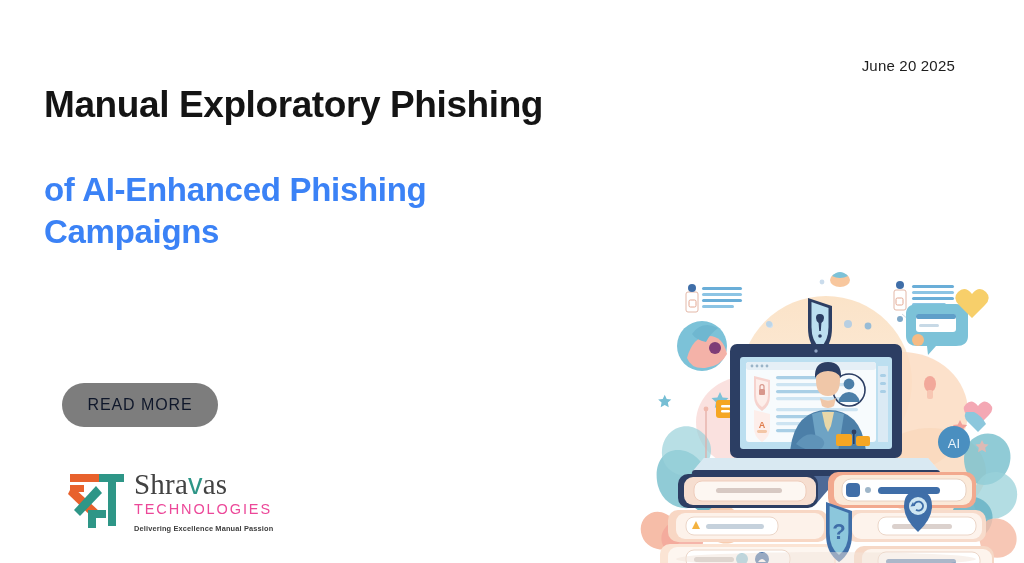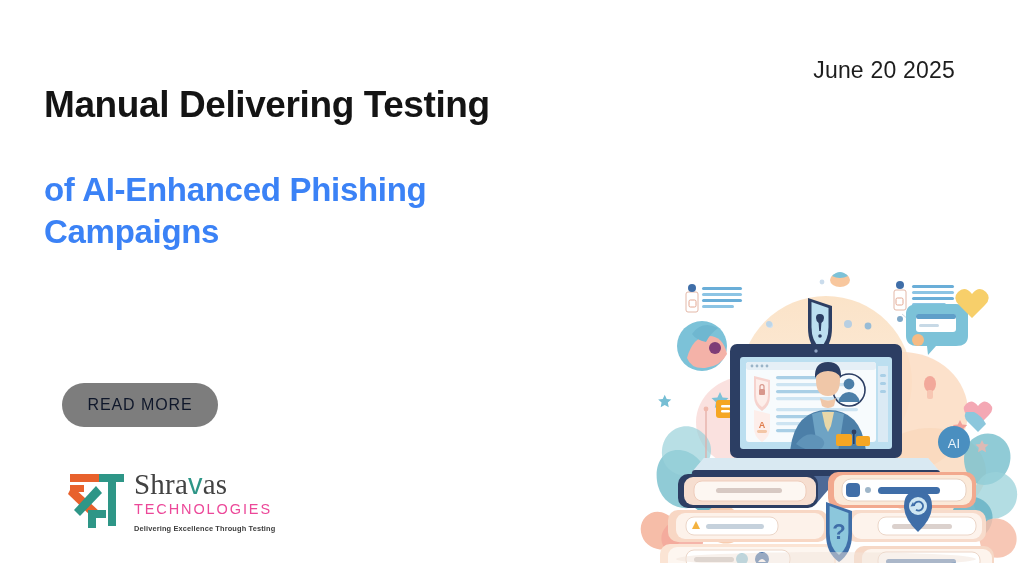--- a/index.html
+++ b/index.html
@@ -14,21 +14,21 @@
     overflow: hidden;
     font-family: "Liberation Sans", sans-serif;
     -webkit-font-smoothing: antialiased;
   }
 
   
   .date {
     position: absolute;
     top: 57px;
     right: 69px;
-    font-size: 23px;
+    font-size: 15px;
     color: #1d1d1d;
     letter-spacing: 0.2px;
     white-space: nowrap;
   }
 
   
   .headline {
     position: absolute;
     left: 44px;
     top: 84px;
@@ -131,21 +131,21 @@
     overflow: hidden;
   }
   .illustration svg { display: block; }
 </style>
 </head>
 <body>
 
 <div class="date">June 20 2025</div>
 
 <div class="headline">
-  <h1 class="title-main">Manual Delivering Testing</h1>
+  <h1 class="title-main">Manual Exploratory Phishing</h1>
   <h2 class="title-sub">of AI-Enhanced Phishing Campaigns</h2>
 </div>
 
 <button class="read-more">READ MORE</button>
 
 <div class="logo">
   <svg class="logo-mark" viewBox="0 0 62 66">
 
     <rect x="4" y="8" width="30" height="8" fill="#e8612c"></rect>
 
@@ -157,21 +157,21 @@
 
     <path d="M30 20 L8 44 L14 50 L36 27 Z" fill="#2e9687"></path>
 
     <path d="M22 44 L40 44 L40 52 L30 52 L30 62 L22 62 Z" fill="#2e9687"></path>
 
     <rect x="4" y="19" width="14" height="7" fill="#e8612c"></rect>
   </svg>
   <div class="logo-text">
     <div class="logo-word"><span>Shra</span><span class="check">v</span><span>as</span></div>
     <div class="logo-sub">TECHNOLOGIES</div>
-    <div class="logo-tag">Delivering Excellence Through Testing</div>
+    <div class="logo-tag">Delivering Excellence Manual Passion</div>
   </div>
 </div>
 
 <div class="illustration">
 <svg width="394" height="301" viewBox="0 0 394 301">
   <defs>
     <clipPath id="screenClip">
           <rect x="110" y="95" width="152" height="92" rx="3"></rect>
         </clipPath>
     <linearGradient id="gCream" x1="0" y1="0" x2="0" y2="1">

